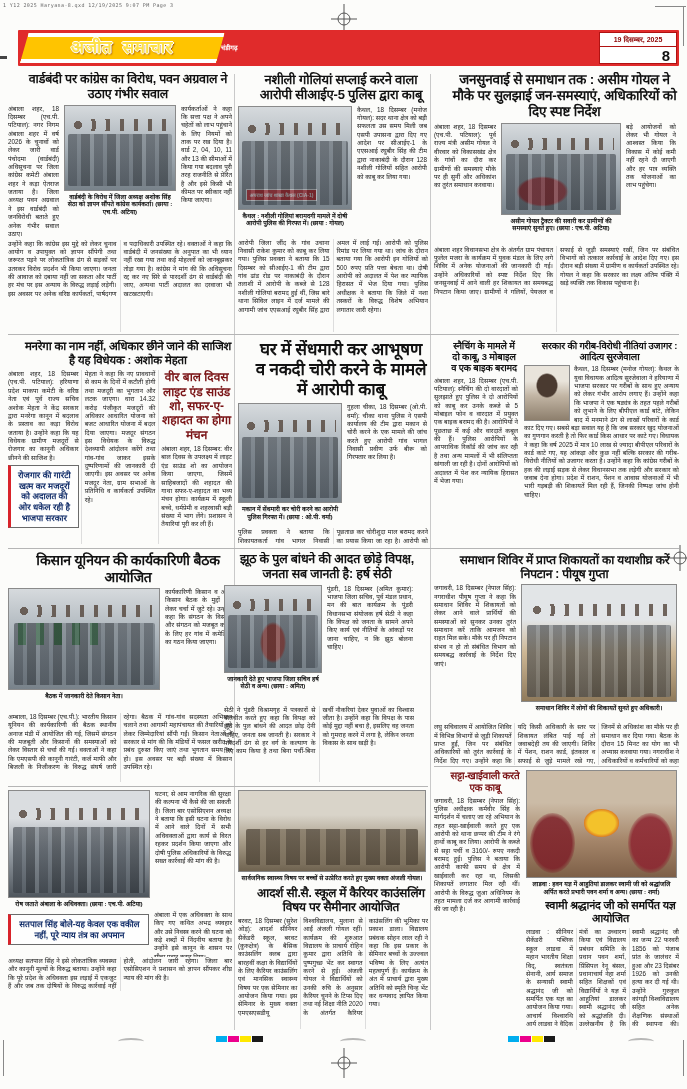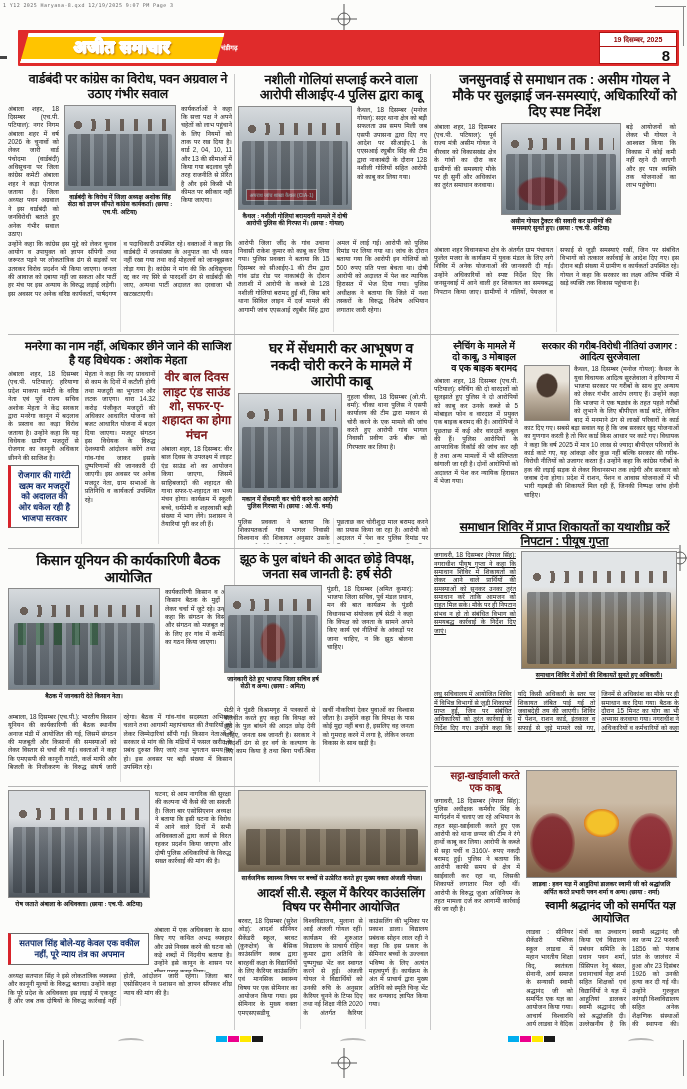--- a/index.html
+++ b/index.html
@@ -2,22 +2,22 @@
 <html lang="hi"><head>
 <meta charset="utf-8">
 <style>
   html,body{margin:0;padding:0;background:#ffffff;}
   .sheet{position:relative;width:687px;height:1089px;background:#fcfcfa;overflow:hidden;
          font-family:"Liberation Sans","DejaVu Sans",sans-serif;color:#1a1a1a;}
   .printline{position:absolute;left:3px;top:2px;font:5px "DejaVu Sans Mono",monospace;color:#666;letter-spacing:.4px;}
   
   .masthead{position:absolute;left:18px;top:30px;width:661px;height:36px;background:#e02b2b;border-radius:1px;}
   .mh-yellow{position:absolute;left:2px;top:3px;bottom:3px;width:196px;background:#ffc400;transform:skewX(-16deg);transform-origin:bottom left;box-shadow:inset 0 4px 0 #fff,inset 0 -4px 0 #fff;}
-  .mh-title{position:absolute;left:14px;top:5px;width:180px;text-align:center;font-size:17px;font-weight:bold;color:#ffffff;
-            text-shadow:-1px 0 #fff,1px 0 #fff,0 -1px #fff,0 1px #fff,1px 1px 2px #5a0000;letter-spacing:.5px;}
+  .mh-title{position:absolute;left:14px;top:5px;width:180px;text-align:center;font-size:17px;font-weight:bold;color:#fde047;
+            text-shadow:-1px 0 #fff,1px 0 #fff,0 -1px #fff,0 1px #fff,1px 1px 2px #5a0000;letter-spacing:.5px;font-family:Liberation Mono, monospace;}
   .mh-city{position:absolute;left:203px;top:13px;font-size:6.5px;color:#fff;font-weight:bold;}
   .mh-center{position:absolute;left:232px;right:82px;top:4px;bottom:4px;background:#f8f4da;display:flex;align-items:center;justify-content:center;border:1px solid #c7bd93;}
   .mh-edition{font-size:19px;font-weight:bold;color:#222;letter-spacing:1px;}
   .mh-right{position:absolute;right:2px;top:2px;width:76px;bottom:2px;background:#fff;border:1px solid #b01212;display:flex;flex-direction:column;}
   .mh-date{font-size:7px;font-weight:bold;color:#8b0000;text-align:center;padding:2px 0;border-bottom:1px solid #b01212;}
   .mh-pageno{flex:1;display:flex;align-items:center;justify-content:flex-end;padding-right:6px;font-size:15px;font-weight:bold;color:#111;}
   
   .vr{position:absolute;width:1px;background:#c9c9c9;}
   .hl{position:absolute;height:1px;background:#b5b5b5;}
   .cornermark{position:absolute;background:#444;}
@@ -95,21 +95,21 @@
       <figure style="margin:0;width:112px;">
         <div class="photo ppl" style="width:112px;height:86px;"></div>
         <figcaption class="cap">वार्डबंदी के विरोध में जिला अध्यक्ष अशोक सिंह सेठा को ज्ञापन सौंपते कांग्रेस कार्यकर्ता। (छाया : एच.पी. अटिया)</figcaption>
       </figure>
       <div class="colnarrow" style="width:52px;height:132px;">कार्यकर्ताओं ने कहा कि सत्ता पक्ष ने अपने चहेतों को लाभ पहुंचाने के लिए नियमों को ताक पर रख दिया है। वार्ड 2, 04, 10, 11 और 13 की सीमाओं में किया गया बदलाव पूरी तरह राजनीति से प्रेरित है और इसे किसी भी कीमत पर स्वीकार नहीं किया जाएगा।</div>
     </div>
     <div class="body cols2" style="height:104px;margin-top:3px;">उन्होंने कहा कि कांग्रेस इस मुद्दे को लेकर चुनाव आयोग व उपायुक्त को ज्ञापन सौंपेगी तथा जरूरत पड़ने पर लोकतांत्रिक ढंग से सड़कों पर उतरकर विरोध प्रदर्शन भी किया जाएगा। जनता की आवाज को दबाया नहीं जा सकता और पार्टी हर मंच पर इस अन्याय के विरुद्ध लड़ाई लड़ेगी। इस अवसर पर अनेक वरिष्ठ कार्यकर्ता, पार्षदगण व पदाधिकारी उपस्थित रहे। वक्ताओं ने कहा कि वार्डबंदी में जनसंख्या के अनुपात का भी ध्यान नहीं रखा गया तथा कई मोहल्लों को जानबूझकर तोड़ा गया है। कांग्रेस ने मांग की कि अधिसूचना रद्द कर नए सिरे से पारदर्शी ढंग से वार्डबंदी की जाए, अन्यथा पार्टी अदालत का दरवाजा भी खटखटाएगी।</div>
   </section>
 
   <section class="art" style="left:238px;top:72px;width:190px;height:260px;">
-    <h2 class="h1" style="font-size:13px">नशीली गोलियां सप्लाई करने वाला आरोपी सीआईए-4 पुलिस द्वारा काबू</h2>
+    <h2 class="h1" style="font-size:13px">नशीली गोलियां सप्लाई करने वाला आरोपी सीआईए-5 पुलिस द्वारा काबू</h2>
     <div class="row" style="height:130px;">
       <figure style="margin:0;width:114px;">
         <div class="photo ppl" style="width:114px;height:104px;">
           <span class="sign">अपराध जांच शाखा कैथल (CIA-1)</span>
         </div>
         <figcaption class="cap">कैथल : नशीली गोलियां बरामदगी मामले में दोषी आरोपी पुलिस की गिरफ्त में। (छाया : गोयल)</figcaption>
       </figure>
       <div class="colnarrow" style="width:70px;height:130px;">कैथल, 18 दिसम्बर (मनोज गोयल): सदर थाना क्षेत्र को बड़ी सफलता उस समय मिली जब एसपी उपासना द्वारा दिए गए आदेश पर सीआईए-1 के एएसआई रघुबीर सिंह की टीम द्वारा नाकाबंदी के दौरान 128 नशीली गोलियों सहित आरोपी को काबू कर लिया गया।</div>
     </div>
     <div class="body cols2" style="height:93px;margin-top:3px;">आरोपी जिला जींद के गांव उचाना निवासी राकेश कुमार को काबू कर लिया गया। पुलिस प्रवक्ता ने बताया कि 15 दिसम्बर को सीआईए-1 की टीम द्वारा गांव ढांड रोड पर नाकाबंदी के दौरान तलाशी में आरोपी के कब्जे से 128 नशीली गोलियां बरामद हुई थीं, जिस बारे थाना सिविल लाइन में दर्ज मामले की आगामी जांच एएसआई रघुबीर सिंह द्वारा अमल में लाई गई। आरोपी को पुलिस रिमांड पर लिया गया था। जांच के दौरान बताया गया कि आरोपी इन गोलियों को 500 रुपए प्रति पत्ता बेचता था। दोषी आरोपी को अदालत में पेश कर न्यायिक हिरासत में भेज दिया गया। पुलिस अधीक्षक ने बताया कि जिले में नशा तस्करों के विरुद्ध विशेष अभियान लगातार जारी रहेगा।</div>
@@ -135,21 +135,21 @@
     <div class="body cols3" style="height:176px;">
       <p>अंबाला शहर, 18 दिसम्बर (एच.पी. पटियाल): हरियाणा प्रदेश माकपा कमेटी के वरिष्ठ नेता एवं पूर्व राज्य सचिव अशोक मेहता ने केंद्र सरकार द्वारा मनरेगा कानून में बदलाव के प्रस्ताव का कड़ा विरोध जताया है। उन्होंने कहा कि यह विधेयक ग्रामीण मजदूरों से रोजगार का कानूनी अधिकार छीनने की साजिश है।</p>
       <div class="boxhead" style="font-size:8.5px">रोजगार की गारंटी खत्म कर मजदूरों को अदालत की ओर धकेल रही है भाजपा सरकार</div>
       <p>मेहता ने कहा कि नए प्रावधानों से काम के दिनों में कटौती होगी तथा मजदूरी का भुगतान और लटक जाएगा। धारा 14.32 करोड़ पंजीकृत मजदूरों की अधिकार आधारित योजना को बजट आधारित योजना में बदल दिया जाएगा। मजदूर संगठन इस विधेयक के विरुद्ध देशव्यापी आंदोलन करेंगे तथा गांव-गांव जाकर इसके दुष्परिणामों की जानकारी दी जाएगी। इस अवसर पर अनेक मजदूर नेता, ग्राम सभाओं के प्रतिनिधि व कार्यकर्ता उपस्थित रहे।</p>
       <div class="subhead2" style="font-size:12px">वीर बाल दिवस लाइट एंड साउंड शो, सफर-ए-शहादत का होगा मंचन</div>
       <p>अंबाला शहर, 18 दिसम्बर: वीर बाल दिवस के उपलक्ष्य में लाइट एंड साउंड शो का आयोजन किया जाएगा, जिसमें साहिबजादों की शहादत की गाथा सफर-ए-शहादत का भव्य मंचन होगा। कार्यक्रम में स्कूली बच्चे, धर्मप्रेमी व शहरवासी बड़ी संख्या में भाग लेंगे। प्रशासन ने तैयारियां पूरी कर ली हैं।</p>
     </div>
   </section>
 
   <section class="art" style="left:238px;top:340px;width:190px;height:204px;">
-    <h2 class="h1" style="font-size:14px">घर में सेंधमारी कर आभूषण व नकदी चोरी करने के मामले में आरोपी काबू</h2>
+    <h2 class="h1" style="font-size:17px">घर में सेंधमारी कर आभूषण व नकदी चोरी करने के मामले में आरोपी काबू</h2>
     <div class="row" style="height:122px;">
       <figure style="margin:0;width:104px;">
         <div class="photo ppl" style="width:104px;height:100px;"></div>
         <figcaption class="cap">मकान में सेंधमारी कर चोरी करने का आरोपी पुलिस गिरफ्त में। (छाया : ओ.पी. वर्मा)</figcaption>
       </figure>
       <div class="colnarrow" style="width:80px;height:122px;">गुहला चीका, 18 दिसम्बर (ओ.पी. वर्मा): चीका थाना पुलिस ने एसपी कार्यालय की टीम द्वारा मकान से चोरी करने के एक मामले की जांच करते हुए आरोपी गांव भागल निवासी प्रवीण उर्फ बीरू को गिरफ्तार कर लिया है।</div>
     </div>
     <div class="body cols2" style="height:50px;margin-top:3px;">पुलिस प्रवक्ता ने बताया कि शिकायतकर्ता गांव भागल निवासी विश्वनाथ की शिकायत अनुसार उसके मकान से सोने-चांदी के जेवरात व हजारों रुपए की नकदी चोरी हुई थी। आरोपी से पूछताछ कर चोरीशुदा माल बरामद करने का प्रयास किया जा रहा है। आरोपी को अदालत में पेश कर पुलिस रिमांड पर लिया गया है, ताकि वारदात में शामिल अन्य साथियों का भी पता लगाया जा सके। क्षेत्र में चोरी की बढ़ती वारदातों को देखते हुए गश्त भी बढ़ा दी गई है।</div>
   </section>
 
@@ -189,41 +189,41 @@
         <div class="photo ppl" style="width:98px;height:88px;">
           <i class="blob" style="left:36%;bottom:10%;width:28%;height:48%;background:radial-gradient(ellipse,#c23b2e 60%,transparent 72%);opacity:.9;"></i>
         </div>
         <figcaption class="cap">जानकारी देते हुए भाजपा जिला सचिव हर्ष सेठी व अन्य। (छाया : अमित)</figcaption>
       </figure>
       <div class="colnarrow" style="width:86px;height:118px;">पूंडरी, 18 दिसम्बर (अमित कुमार): भाजपा जिला सचिव, पूर्व मंडल प्रधान, मन की बात कार्यक्रम के पूंडरी विधानसभा संयोजक हर्ष सेठी ने कहा कि विपक्ष को जनता के सामने अपने किए कार्य एवं नीतियों के आंकड़ों पर जाना चाहिए, न कि झूठ बोलना चाहिए।</div>
     </div>
     <div class="body cols2" style="height:76px;margin-top:3px;">सेठी ने पूंडरी विश्रामगृह में पत्रकारों से बातचीत करते हुए कहा कि विपक्ष को झूठ के पुल बांधने की आदत छोड़ देनी चाहिए, जनता सब जानती है। सरकार ने पारदर्शी ढंग से हर वर्ग के कल्याण के लिए काम किया है तथा बिना पर्ची-बिना खर्ची नौकरियां देकर युवाओं का विश्वास जीता है। उन्होंने कहा कि विपक्ष के पास कोई मुद्दा नहीं बचा है, इसलिए वह जनता को गुमराह करने में लगा है, लेकिन जनता विकास के साथ खड़ी है।</div>
   </section>
 
-  <section class="art" style="left:434px;top:520px;width:245px;height:212px;text-decoration:underline;">
+  <section class="art" style="left:434px;top:553px;width:245px;height:212px;">
     <h2 class="h1" style="font-size:12px">समाधान शिविर में प्राप्त शिकायतों का यथाशीघ्र करें निपटान : पीयूष गुप्ता</h2>
     <div class="row" style="height:136px;">
       <div class="colnarrow" style="width:82px;height:136px;">जगाधरी, 18 दिसम्बर (नेपाल सिंह): नगराधीश पीयूष गुप्ता ने कहा कि समाधान शिविर में शिकायतों को लेकर आने वाले प्रार्थियों की समस्याओं को सुनकर उनका तुरंत समाधान करें ताकि आमजन को राहत मिल सके। मौके पर ही निपटान संभव न हो तो संबंधित विभाग को समयबद्ध कार्रवाई के निर्देश दिए जाएं।</div>
       <figure style="margin:0;width:156px;">
         <div class="photo ppl" style="width:156px;height:118px;background:linear-gradient(180deg,#e2e5e7 0 30%,#cdb795 58%,#8f7a5b 100%);"></div>
         <figcaption class="cap">समाधान शिविर में लोगों की शिकायतें सुनते हुए अधिकारी।</figcaption>
       </figure>
     </div>
     <div class="body cols3" style="height:48px;margin-top:3px;">लघु सचिवालय में आयोजित शिविर में विभिन्न विभागों से जुड़ी शिकायतें प्राप्त हुईं, जिन पर संबंधित अधिकारियों को तुरंत कार्रवाई के निर्देश दिए गए। उन्होंने कहा कि यदि किसी अधिकारी के स्तर पर शिकायत लंबित पाई गई तो जवाबदेही तय की जाएगी। शिविर में पेंशन, राशन कार्ड, इंतकाल व सफाई से जुड़े मामले रखे गए, जिनमें से अधिकांश का मौके पर ही समाधान कर दिया गया। बैठक के दौरान 15 मिनट का योग का भी अभ्यास करवाया गया। नगराधीश ने अधिकारियों व कर्मचारियों को कहा कि अपने कार्य में कुशलता से कार्य करें।</div>
   </section>
 
   <section class="art" style="left:8px;top:790px;width:224px;height:240px;">
     <div class="row" style="height:118px;">
       <figure style="margin:0;width:142px;">
         <div class="photo ppl" style="width:142px;height:108px;background:linear-gradient(180deg,#dadde0 0 26%,#9aa1a8 55%,#4f565d 100%);"></div>
         <figcaption class="cap">रोष जताते अंबाला के अधिवक्ता। (छाया : एच.पी. अटिया)</figcaption>
       </figure>
       <div class="colnarrow" style="width:76px;height:118px;">घटना; से आम नागरिक की सुरक्षा की कल्पना भी कैसे की जा सकती है। जिला बार एसोसिएशन अध्यक्ष ने बताया कि इसी घटना के विरोध में आने वाले दिनों में सभी अधिवक्ताओं द्वारा कार्य से विरत रहकर प्रदर्शन किया जाएगा और दोषी पुलिस अधिकारियों के विरुद्ध सख्त कार्रवाई की मांग की है।</div>
     </div>
-    <div class="row" style="margin-top:18px;align-items:center;">
+    <div class="row" style="margin-top:3px;">
       <div class="boxhead" style="width:132px;font-size:8.5px;">सतपाल सिंह बोले-यह केवल एक वकील नहीं, पूरे न्याय तंत्र का अपमान</div>
       <div class="colnarrow" style="width:80px;height:46px;">अंबाला में एक अधिवक्ता के साथ किए गए कथित अभद्र व्यवहार और उसे निवस्त्र करने की घटना को कड़े शब्दों में निंदनीय बताया है। उन्होंने इसे कानून के शासन पर सीधा प्रहार करार दिया।</div>
     </div>
     <div class="body cols2" style="height:34px;">अध्यक्ष सतपाल सिंह ने इसे लोकतांत्रिक व्यवस्था और कानूनी मूल्यों के विरुद्ध बताया। उन्होंने कहा कि पूरे प्रदेश के अधिवक्ता इस लड़ाई में एकजुट हैं और जब तक दोषियों के विरुद्ध कार्रवाई नहीं होती, आंदोलन जारी रहेगा। जिला बार एसोसिएशन ने प्रशासन को ज्ञापन सौंपकर शीघ्र न्याय की मांग की है।</div>
   </section>
 
   <section class="art" style="left:238px;top:790px;width:190px;height:240px;">
     <figure style="margin:0;width:188px;">
       <div class="photo" style="width:188px;height:82px;background:linear-gradient(180deg,#d9d4c9 0 30%,#a89d89 62%,#6f6350 100%);">
         <i class="blob" style="left:4%;bottom:8%;width:92%;height:44%;background:repeating-linear-gradient(90deg,#4b4134 0 14px,#7b6f5c 14px 20px);border-radius:2px;opacity:.7;"></i>

